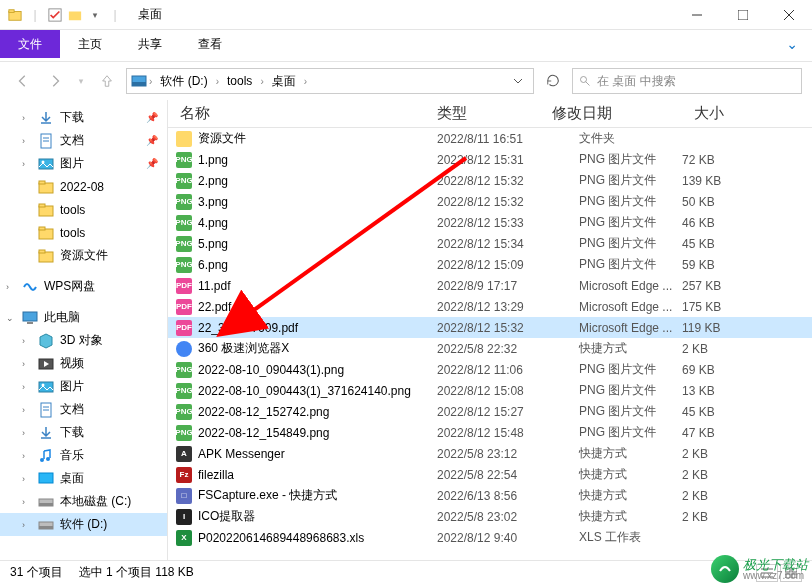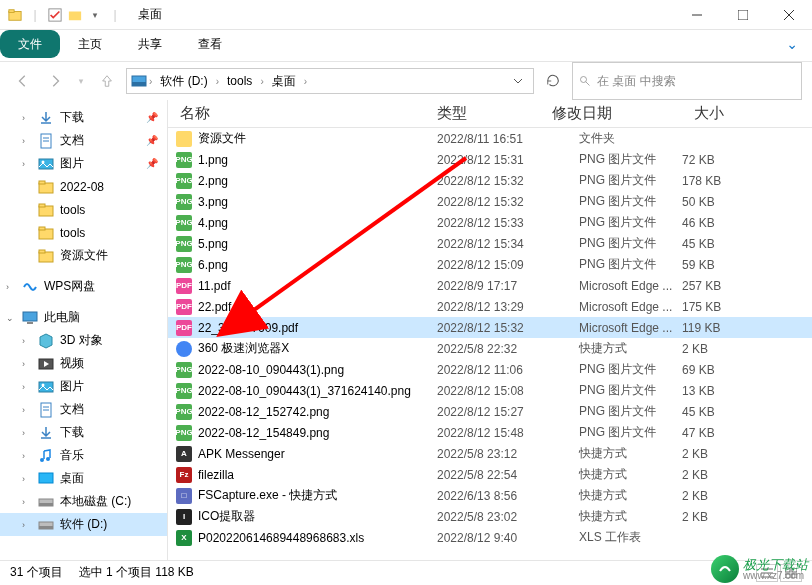--- a/index.html
+++ b/index.html
@@ -7,32 +7,32 @@
 .titlebar { height: 30px; display: flex; align-items: center; background: #fff; border-bottom: 1px solid #e5e5e5; }
 .titlebar-icons { display: flex; align-items: center; gap: 2px; padding: 0 6px; }
 .ti { width: 18px; height: 18px; display: flex; align-items: center; justify-content: center; }
 .ti svg { width: 14px; height: 14px; }
 .titlebar-title { padding-left: 8px; font-size: 12px; }
 .winctrl { margin-left: auto; display: flex; }
 .winbtn { width: 46px; height: 30px; display: flex; align-items: center; justify-content: center; }
 .winbtn svg { width: 10px; height: 10px; stroke: #333; stroke-width: 1; fill: none; }
 .ribbon { height: 28px; display: flex; align-items: center; background: #fff; }
 .ribbon-tab { padding: 0 18px; height: 28px; display: flex; align-items: center; font-size: 12px; }
-.ribbon-tab.active { background: #0f766e; color: #fff; border-radius: 9px; }
+.ribbon-tab.active { background: #6d28d9; color: #fff; }
 .ribbon-divider { height: 4px; background: #fff; border-bottom: 1px solid #e5e5e5; }
 .navbar { height: 38px; display: flex; align-items: center; padding: 4px 10px; gap: 6px; background: #fff; }
 .navbtn { width: 26px; height: 26px; display: flex; align-items: center; justify-content: center; opacity: 0.5; }
 .navbtn svg { width: 14px; height: 14px; fill: #555; }
 .breadcrumb { flex: 1; height: 26px; border: 1px solid #ccc; display: flex; align-items: center; padding: 0 4px; gap: 2px; }
 .bc-icon { width: 16px; height: 16px; display: flex; align-items: center; justify-content: center; }
 .bc-seg { padding: 0 6px; font-size: 12px; }
 .bc-chev { color: #888; font-size: 10px; }
 .bc-dd { width: 22px; height: 24px; display: flex; align-items: center; justify-content: center; }
 .refreshbtn { width: 26px; height: 24px; display: flex; align-items: center; justify-content: center; }
-.searchbox { width: 230px; height: 38px; border: 1px solid #ccc; display: flex; align-items: center; padding: 0 6px; gap: 6px; color: #888; }
+.searchbox { width: 230px; height: 26px; border: 1px solid #ccc; display: flex; align-items: center; padding: 0 6px; gap: 6px; color: #888; }
 .searchbox svg { width: 12px; height: 12px; }
 .main { display: flex; height: 460px; }
 .sidebar { width: 168px; border-right: 1px solid #e5e5e5; overflow-y: hidden; padding-top: 6px; position: relative; }
 .side-item { height: 23px; display: flex; align-items: center; padding-left: 22px; gap: 6px; font-size: 12px; position: relative; }
 .side-item.sub { padding-left: 38px; }
 .side-item.selected { background: #cce8ff; }
 .side-item .exp { position: absolute; left: 6px; width: 12px; font-size: 9px; color: #666; }
 .side-item.sub .exp { left: 22px; }
 .side-icon { width: 16px; height: 16px; display: flex; align-items: center; justify-content: center; flex-shrink: 0; }
 .pin { margin-left: auto; margin-right: 8px; color: #888; font-size: 10px; }
@@ -391,21 +391,21 @@
           <div class="cell-type">PNG 图片文件</div>
           <div class="cell-size">72 KB</div>
         </div>
         <div class="row">
           <div class="cell-name">
             <span class="ficon png">PNG</span>
             <span>2.png</span>
           </div>
           <div class="cell-date">2022/8/12 15:32</div>
           <div class="cell-type">PNG 图片文件</div>
-          <div class="cell-size">178 KB</div>
+          <div class="cell-size">139 KB</div>
         </div>
         <div class="row">
           <div class="cell-name">
             <span class="ficon png">PNG</span>
             <span>3.png</span>
           </div>
           <div class="cell-date">2022/8/12 15:32</div>
           <div class="cell-type">PNG 图片文件</div>
           <div class="cell-size">50 KB</div>
         </div>

